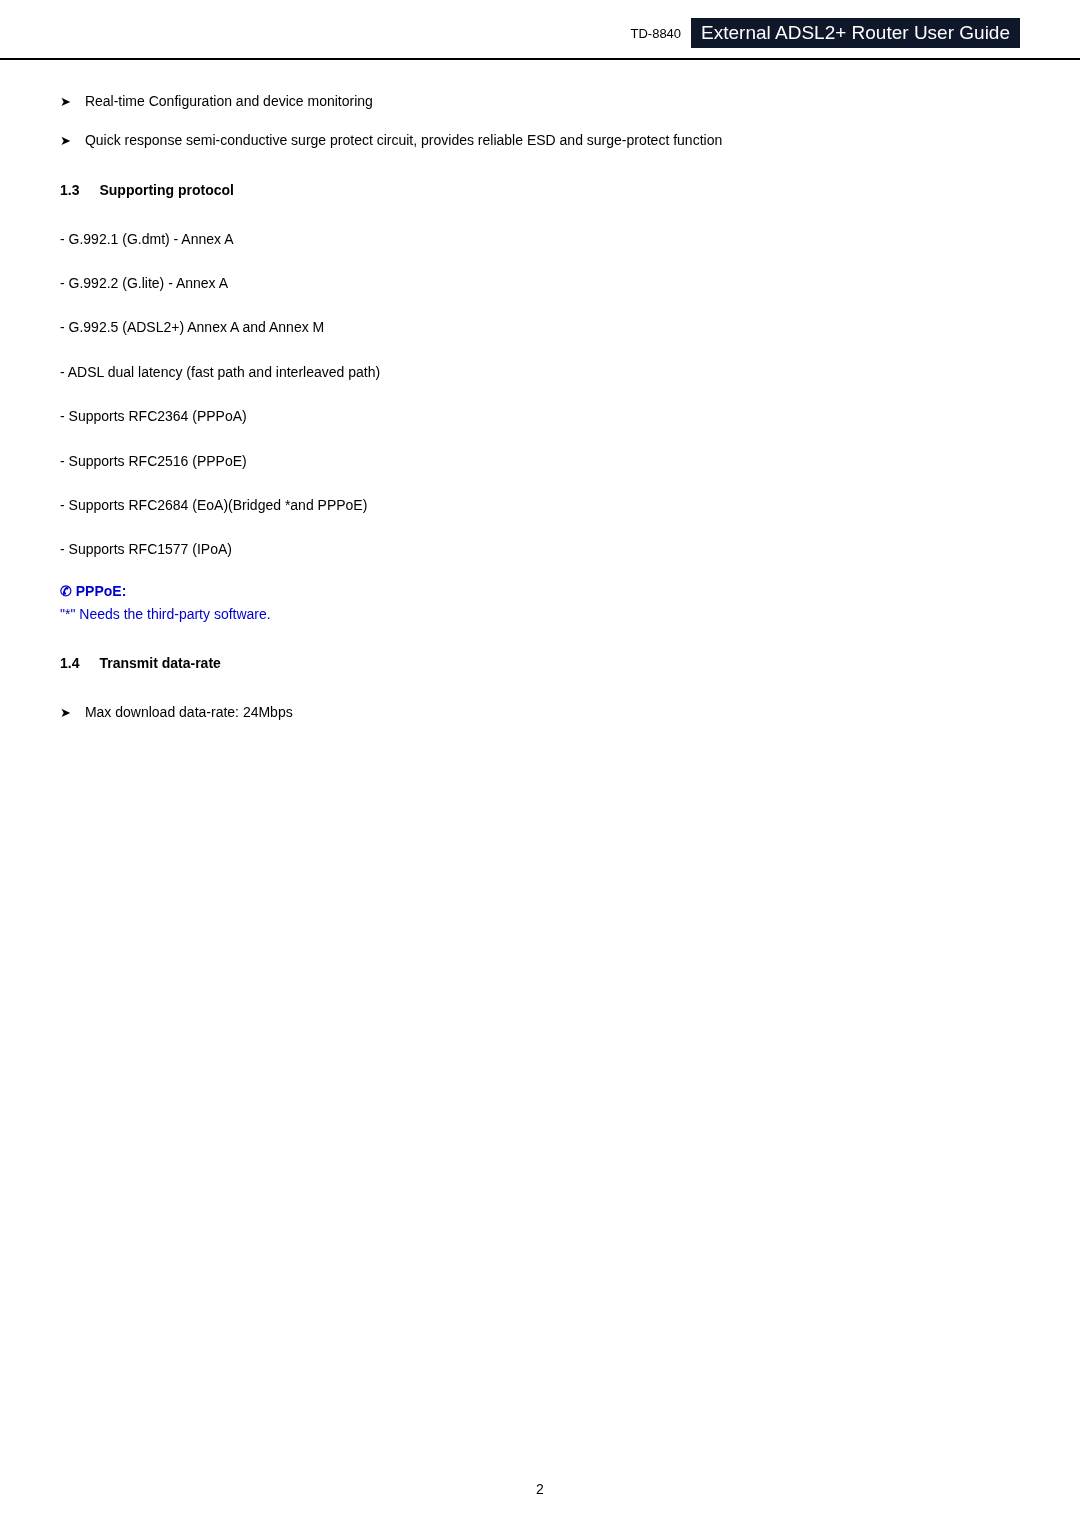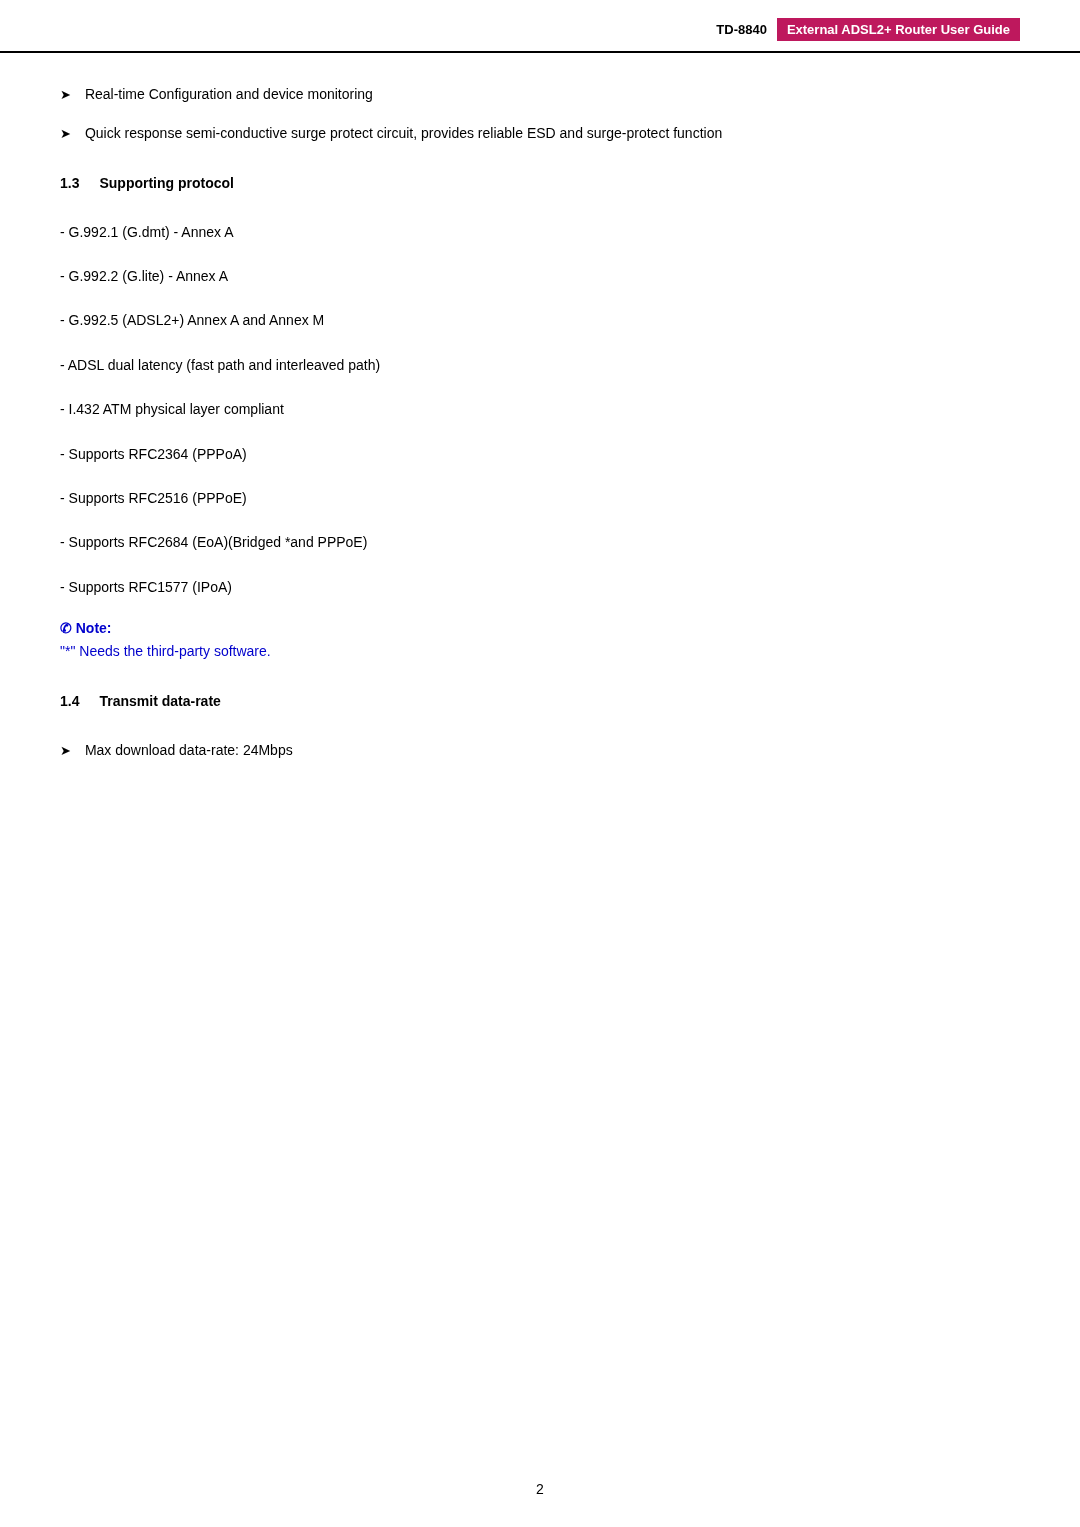--- a/index.html
+++ b/index.html
@@ -31,31 +31,31 @@
       display: flex;
       justify-content: flex-end;
       align-items: center;
       padding: 18px 60px 10px 60px;
       border-bottom: 2px solid #000000;
       margin-bottom: 30px;
     }
 
     .header-left {
       font-size: 13px;
-      font-weight: bold;
+      font-weight: normal;
       color: #000;
       margin-right: 10px;
       text-align: center;
     }
 
     .header-right {
-      background-color: #be185d;
+      background-color: #0f172a;
       color: #ffffff;
-      font-size: 13px;
-      font-weight: bold;
+      font-size: 19px;
+      font-weight: normal;
       padding: 4px 10px;
     }
 
     
     .content {
       padding: 0 60px 60px 60px;
     }
 
     
     .bullet-item {
@@ -159,29 +159,28 @@
     </div>
 
     <div class="section-heading">
       <span class="section-number">1.3</span><span>Supporting protocol</span>
     </div>
 
     <div class="protocol-item">- G.992.1 (G.dmt) - Annex A</div>
     <div class="protocol-item">- G.992.2 (G.lite) - Annex A</div>
     <div class="protocol-item">- G.992.5 (ADSL2+) Annex A and Annex M</div>
     <div class="protocol-item">- ADSL dual latency (fast path and interleaved path)</div>
-    <div class="protocol-item">- I.432 ATM physical layer compliant</div>
     <div class="protocol-item">- Supports RFC2364 (PPPoA)</div>
     <div class="protocol-item">- Supports RFC2516 (PPPoE)</div>
     <div class="protocol-item">- Supports RFC2684 (EoA)(Bridged *and PPPoE)</div>
     <div class="protocol-item">- Supports RFC1577 (IPoA)</div>
 
     <div class="note-section">
       <div class="note-label">
-        <span class="note-icon">✆</span><span>Note:</span>
+        <span class="note-icon">✆</span><span>PPPoE:</span>
       </div>
       <div class="note-text">"*" Needs the third-party software.</div>
     </div>
 
     <div class="section-heading">
       <span class="section-number">1.4</span><span>Transmit data-rate</span>
     </div>
 
     <div class="bullet-item">
       <span class="bullet-arrow">➤</span>

